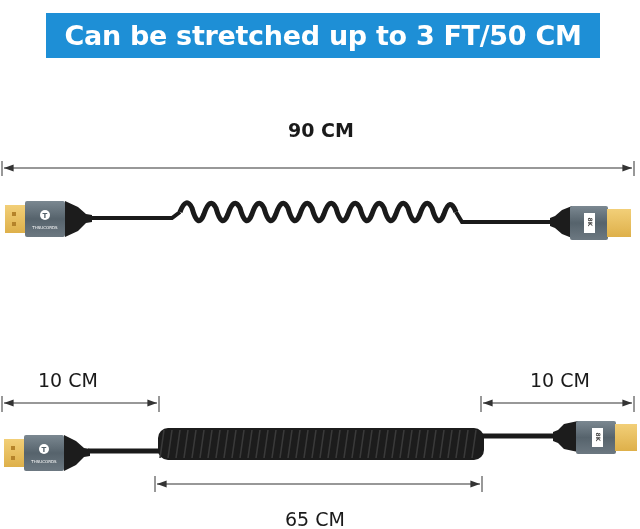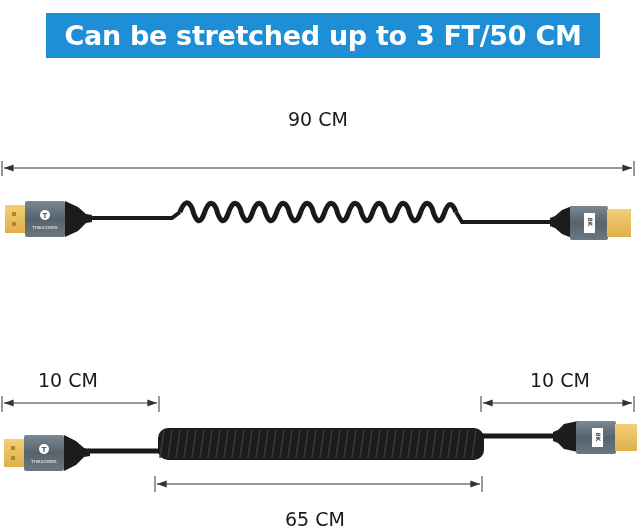--- a/index.html
+++ b/index.html
@@ -6,21 +6,21 @@
   body { width: 640px; height: 529px; background: #ffffff; position: relative; overflow: hidden; font-family: "DejaVu Sans", sans-serif; }
   .banner { position: absolute; left: 46px; top: 13px; width: 554px; height: 45px; background: #1e8fd6; color: #ffffff; font-weight: bold; font-size: 27px; line-height: 45px; text-align: center; white-space: nowrap; letter-spacing: -0.3px; }
   .dim-label { position: absolute; color: #1a1a1a; font-family: "DejaVu Sans", sans-serif; font-size: 19px; white-space: nowrap; }
   svg { position: absolute; left: 0; top: 0; }
 </style>
 </head>
 <body>
 
 <div class="banner">Can be stretched up to 3 FT/50 CM</div>
 
-<div class="dim-label" style="left:288px; top:108px;">90 CM</div>
+<div class="dim-label" style="left:288px; top:119px;font-weight:bold;">90 CM</div>
 <div class="dim-label" style="left:38px; top:369px;">10 CM</div>
 <div class="dim-label" style="left:530px; top:369px;">10 CM</div>
 <div class="dim-label" style="left:285px; top:508px;">65 CM</div>
 
 <svg width="640" height="529" viewBox="0 0 640 529">
   <defs>
     <marker id="arrL" markerWidth="8" markerHeight="6" refX="0" refY="3" orient="auto">
       <path d="M8,0 L0,3 L8,6 Z" fill="#333"></path>
     </marker>
     <marker id="arrR" markerWidth="8" markerHeight="6" refX="8" refY="3" orient="auto">

